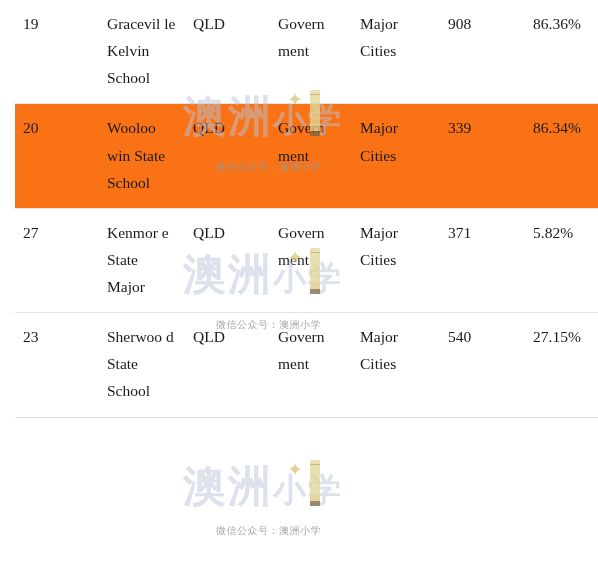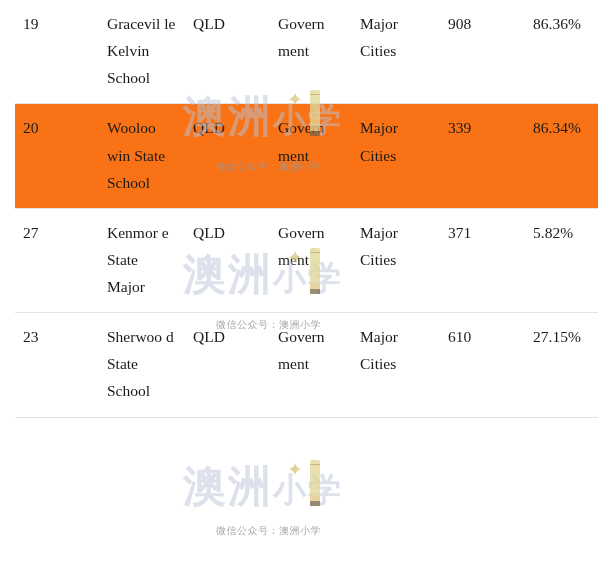--- a/index.html
+++ b/index.html
@@ -157,21 +157,21 @@
         <td class="region">Major Cities</td>
         <td class="enrol">371</td>
         <td class="score">5.82%</td>
       </tr>
       <tr>
         <td class="rank">23</td>
         <td class="school">Sherwoo d State School</td>
         <td class="state">QLD</td>
         <td class="sector">Govern ment</td>
         <td class="region">Major Cities</td>
-        <td class="enrol">610</td>
+        <td class="enrol">540</td>
         <td class="score">27.15%</td>
       </tr>
     </tbody>
   </table>
 
   <div class="watermarks">
 
     <div class="wm wm-big" style="left:168px; top:88px;"><span>澳洲</span><span class="sm">小学</span></div>
     <div class="wm-star" style="left:272px; top:88px;">✦</div>
     <div class="wm-pencil" style="left:295px; top:90px;"></div>

